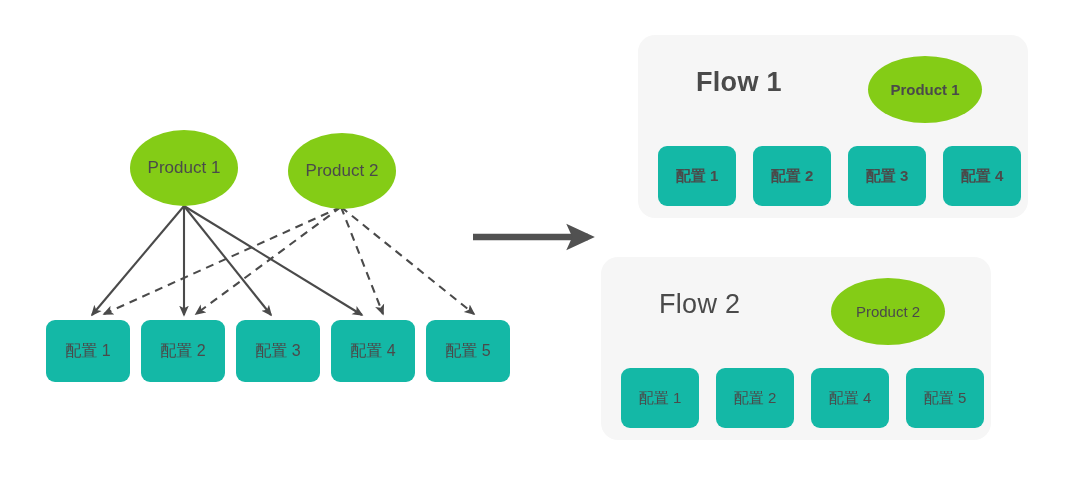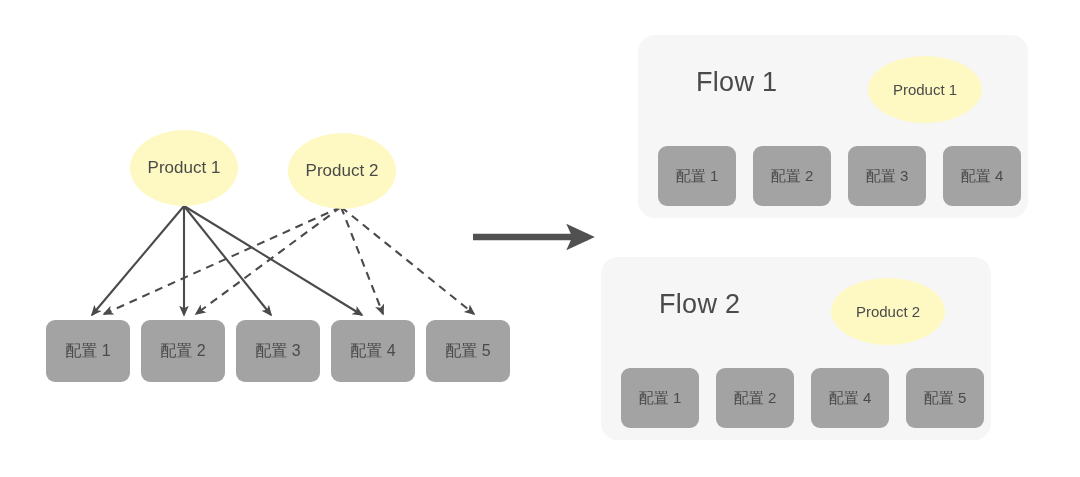--- a/index.html
+++ b/index.html
@@ -18,39 +18,39 @@
   #canvas {
     position: absolute;
     left: 0; top: 0;
     width: 1080px;
     height: 477px;
   }
 
   
   .ellipse {
     position: absolute;
-    background: #fef9c3;
+    background: #84cc16;
     border-radius: 50%;
     display: flex;
     align-items: center;
     justify-content: center;
     color: #4a4a4a;
     white-space: nowrap;
   }
   .ell-left {
     width: 108px;
     height: 76px;
     font-size: 17px;
   }
   #prod1-left { left: 130px; top: 130px; }
   #prod2-left { left: 288px; top: 133px; }
 
   .cfg-box {
     position: absolute;
-    background: #a3a3a3;
+    background: #14b8a6;
     border-radius: 9px;
     display: flex;
     align-items: center;
     justify-content: center;
     color: #4a4a4a;
     white-space: nowrap;
   }
   .cfg-left {
     width: 84px;
     height: 62px;
@@ -62,21 +62,21 @@
   .cfg-left.n2 { left: 236px; }
   .cfg-left.n3 { left: 331px; }
   .cfg-left.n4 { left: 426px; }
 
   
   .flow-panel {
     position: absolute;
     background: #f6f6f6;
     border-radius: 17px;
   }
-  #flow-panel-1 { left: 638px; top: 35px;  width: 390px; height: 183px; }
+  #flow-panel-1 { left: 638px; top: 35px;  width: 390px; height: 183px; font-weight: bold; }
   #flow-panel-2 { left: 601px; top: 257px; width: 390px; height: 183px; }
 
   .flow-title {
     position: absolute;
     left: 58px;
     top: 32px;
     font-size: 27px;
     color: #4a4a4a;
     letter-spacing: 0.3px;
     white-space: nowrap;

